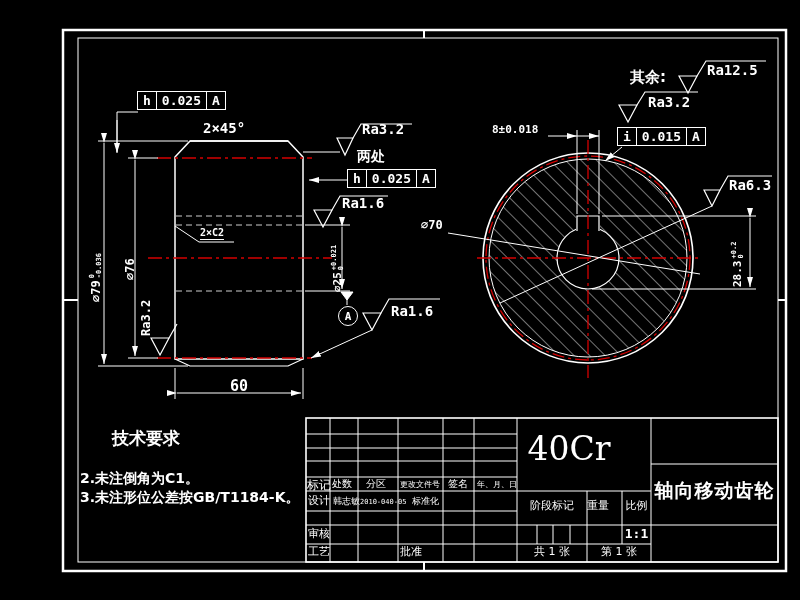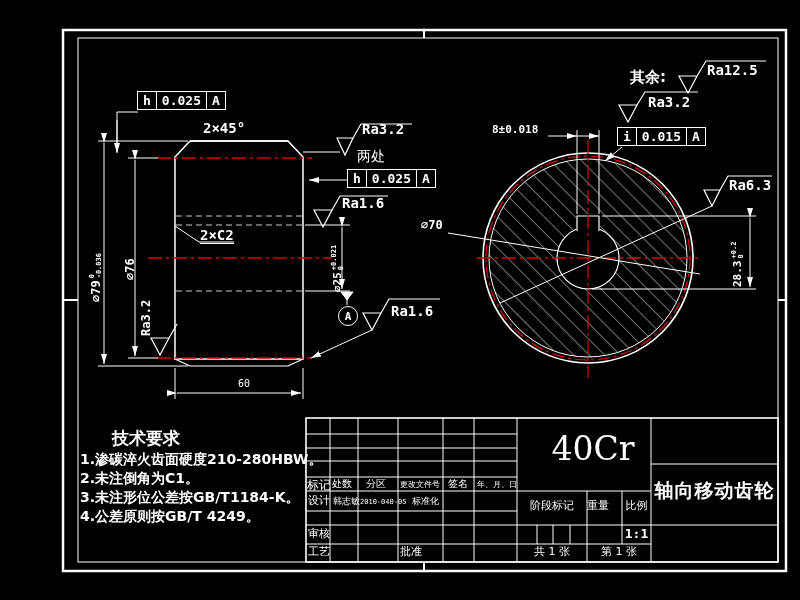--- a/index.html
+++ b/index.html
@@ -173,87 +173,85 @@
   </g>
 </svg>
 
 <div class="fcf" style="left:137px;top:91px;">
   <span>h</span>
   <span>0.025</span>
   <span>A</span>
 </div>
 <div class="t" style="left:203px;top:121px;font-size:14px;font-weight:bold;">2×45°</div>
 <div class="t" style="left:362px;top:122px;font-size:14px;font-weight:bold;">Ra3.2</div>
-<div class="t cn" style="left:357px;top:149px;font-size:14px;font-weight:normal;">两处</div>
+<div class="t cn" style="left:357px;top:149px;font-size:14px;font-weight:bold;">两处</div>
 <div class="fcf" style="left:347px;top:169px;">
   <span>h</span>
   <span>0.025</span>
   <span>A</span>
 </div>
 <div class="t" style="left:342px;top:196px;font-size:14px;font-weight:bold;">Ra1.6</div>
-<div class="t" style="left:200px;top:228px;font-size:14px;font-weight:bold;border-bottom:1px solid #fff;">2×C2</div>
+<div class="t" style="left:200px;top:228px;font-size:10px;font-weight:bold;border-bottom:1px solid #fff;">2×C2</div>
 
 <div class="t rot" style="left:89px;top:302px;font-size:12px;font-weight:bold;">
   <span>∅79</span><span class="stk">
         <span>0</span>
         <span>-0.036</span>
       </span>
 </div>
 <div class="t rot" style="left:124px;top:280px;font-size:12px;font-weight:bold;">∅76</div>
 <div class="t rot" style="left:140px;top:336px;font-size:12px;font-weight:bold;">Ra3.2</div>
 <div class="t rot" style="left:331px;top:292px;font-size:11px;font-weight:bold;">
   <span>∅25</span><span class="stk">
         <span>+0.021</span>
         <span>0</span>
       </span>
 </div>
 <div class="datum" style="left:338px;top:306px;">A</div>
 <div class="t" style="left:391px;top:304px;font-size:14px;font-weight:bold;">Ra1.6</div>
-<div class="t" style="left:238px;top:379px;font-size:10px;font-weight:normal;">60</div>
+<div class="t" style="left:230px;top:379px;font-size:15px;font-weight:bold;">60</div>
 
 <div class="t cn" style="left:630px;top:70px;font-size:15px;font-weight:bold;">其余:</div>
 <div class="t" style="left:707px;top:63px;font-size:14px;font-weight:bold;">Ra12.5</div>
 <div class="t" style="left:648px;top:95px;font-size:14px;font-weight:bold;">Ra3.2</div>
 <div class="fcf" style="left:617px;top:127px;">
   <span>i</span>
   <span>0.015</span>
   <span>A</span>
 </div>
 <div class="t" style="left:492px;top:124px;font-size:11px;font-weight:bold;">8±0.018</div>
 <div class="t" style="left:421px;top:219px;font-size:12px;font-weight:bold;">∅70</div>
 <div class="t" style="left:729px;top:178px;font-size:14px;font-weight:bold;">Ra6.3</div>
 <div class="t rot" style="left:731px;top:287px;font-size:11px;font-weight:bold;">
   <span>28.3</span><span class="stk">
         <span>+0.2</span>
         <span>0</span>
       </span>
 </div>
 
 <div class="t cn" style="left:112px;top:430px;font-size:17px;font-weight:bold;">技术要求</div>
-<div class="t cn" style="left:80px;top:452px;font-size:14px;font-weight:bold;">1.渗碳淬火齿面硬度210-280HBW。</div>
 <div class="t cn" style="left:80px;top:471px;font-size:14px;font-weight:bold;">2.未注倒角为C1。</div>
 <div class="t cn" style="left:80px;top:490px;font-size:14px;font-weight:bold;">3.未注形位公差按GB/T1184-K。</div>
-<div class="t cn" style="left:80px;top:509px;font-size:14px;font-weight:bold;">4.公差原则按GB/T 4249。</div>
 
 <div class="t cn" style="left:307px;top:479px;font-size:12px;">标记</div>
 <div class="t cn" style="left:332px;top:479px;font-size:10px;">处数</div>
 <div class="t cn" style="left:366px;top:479px;font-size:10px;">分区</div>
 <div class="t cn" style="left:400px;top:481px;font-size:8px;">更改文件号</div>
 <div class="t cn" style="left:448px;top:479px;font-size:10px;">签名</div>
 <div class="t cn" style="left:477px;top:481px;font-size:8px;">年、月、日</div>
 
 <div class="t cn" style="left:308px;top:495px;font-size:11px;">设计</div>
 <div class="t cn" style="left:333px;top:497px;font-size:9px;">韩志敏</div>
 <div class="t" style="left:360px;top:499px;font-size:7px;">2010-040-05</div>
 <div class="t cn" style="left:412px;top:497px;font-size:9px;">标准化</div>
 <div class="t cn" style="left:308px;top:528px;font-size:11px;">审核</div>
 <div class="t cn" style="left:308px;top:546px;font-size:11px;">工艺</div>
 <div class="t cn" style="left:400px;top:546px;font-size:11px;">批准</div>
 
-<div class="t" style="left:517px;top:432px;width:152px;text-align:center;font-size:33px;font-family:'DejaVu Serif','Liberation Serif',serif;">40Cr</div>
+<div class="t" style="left:493px;top:432px;width:152px;text-align:center;font-size:33px;font-family:'DejaVu Serif','Liberation Serif',serif;">40Cr</div>
 <div class="t cn" style="left:517px;top:500px;width:70px;text-align:center;font-size:11px;">阶段标记</div>
 <div class="t cn" style="left:587px;top:500px;width:16px;text-align:center;font-size:11px;">重量</div>
 <div class="t cn" style="left:622px;top:500px;width:29px;text-align:center;font-size:11px;">比例</div>
 <div class="t" style="left:622px;top:527px;width:29px;text-align:center;font-size:13px;font-weight:bold;">1:1</div>
 <div class="t cn" style="left:517px;top:546px;width:70px;text-align:center;font-size:11px;">共 1 张</div>
 <div class="t cn" style="left:587px;top:546px;width:64px;text-align:center;font-size:11px;">第 1 张</div>
 <div class="t cn" style="left:651px;top:481px;width:127px;text-align:center;font-size:19px;font-weight:bold;letter-spacing:1px;">轴向移动齿轮</div>
 
 </div>
 

